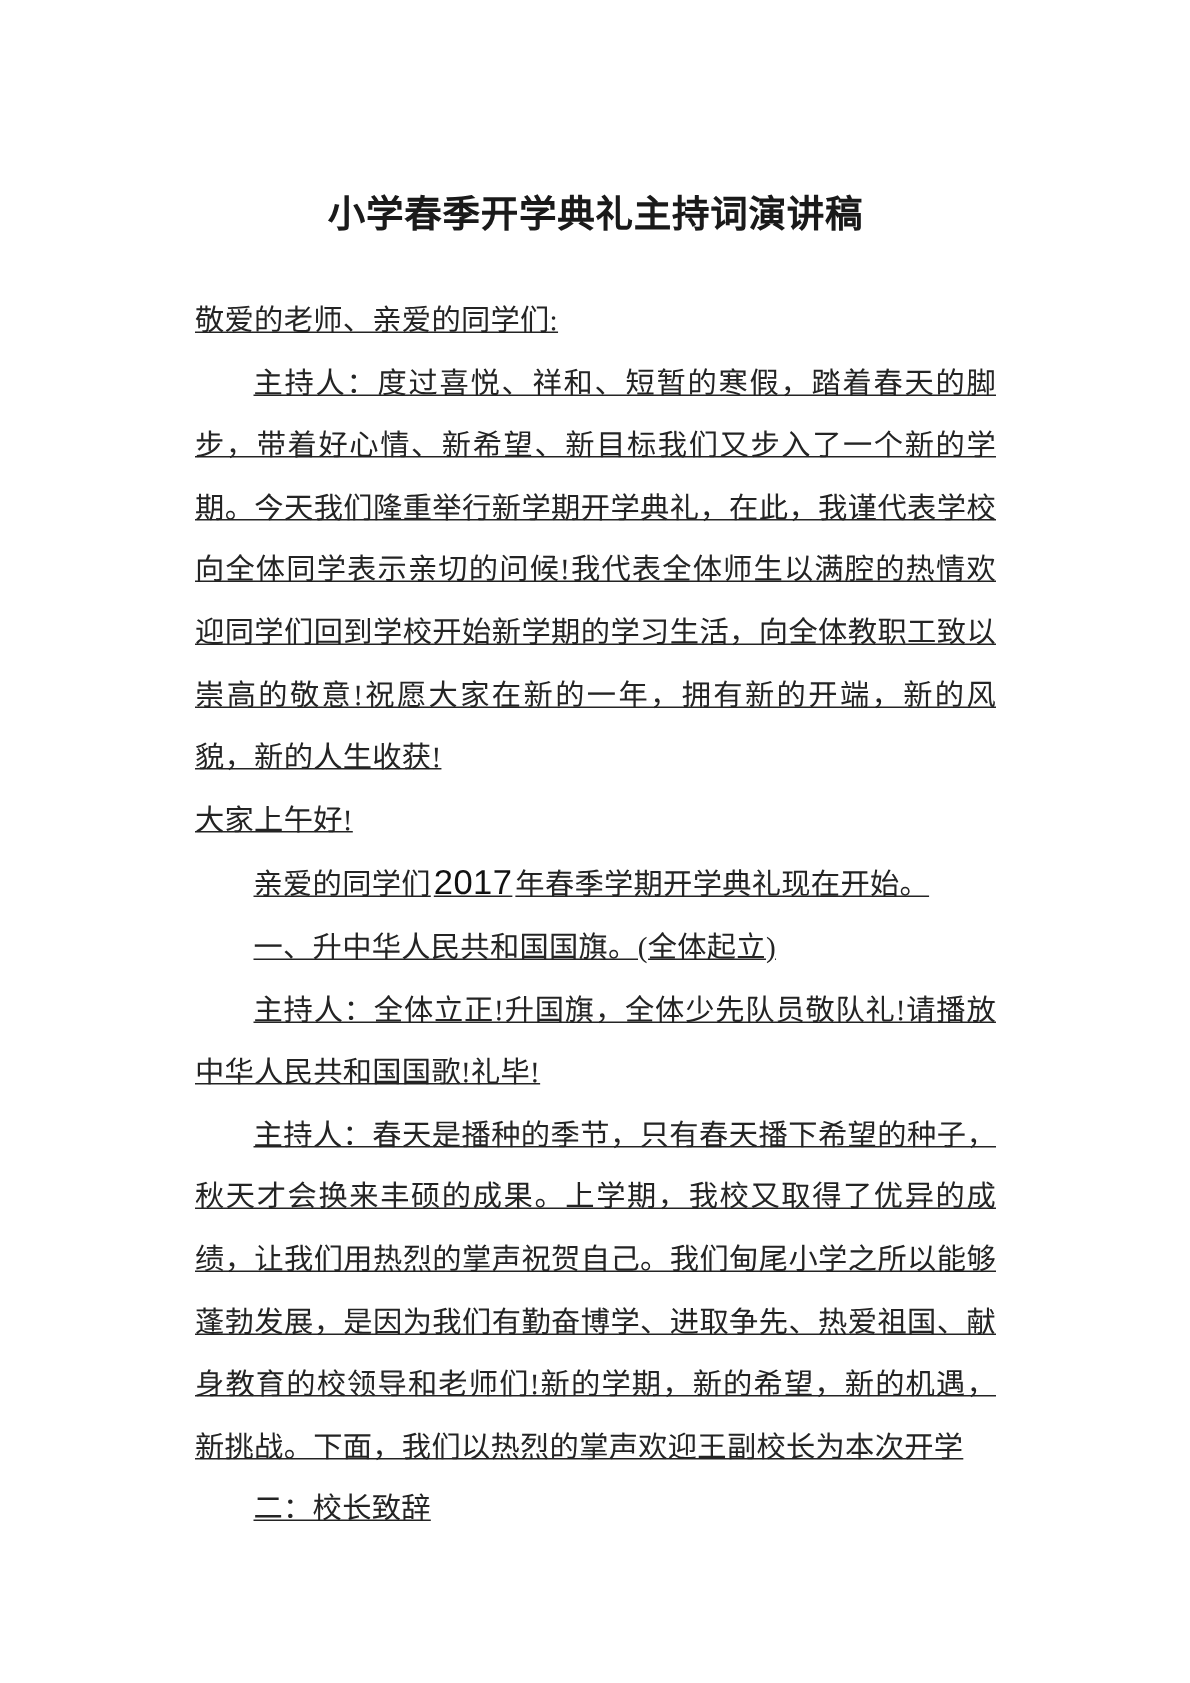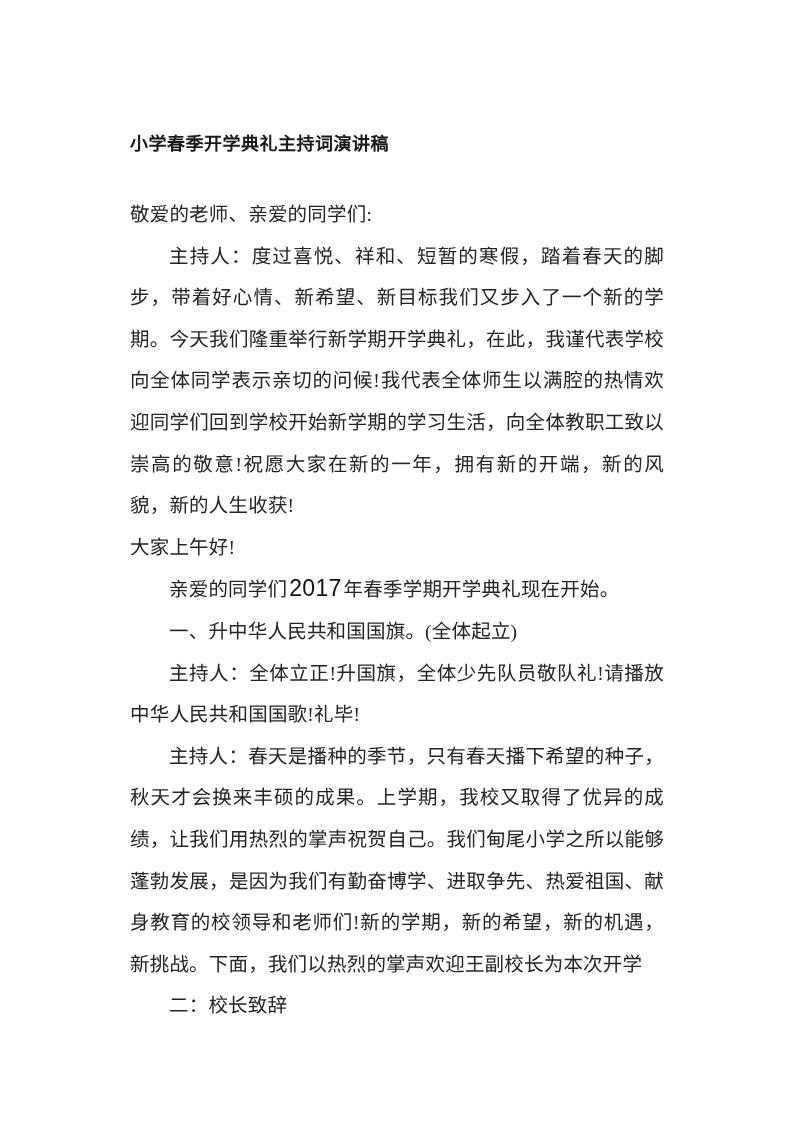--- a/index.html
+++ b/index.html
@@ -23,42 +23,43 @@
     left: 130px;
     top: 0;
     width: 534px;
   }
 
   .doc-title {
     margin: 0;
     padding: 0;
     font-family: "Liberation Serif", "DejaVu Serif", serif;
     font-weight: 700;
-    font-size: 18px;
+    font-size: 25px;
     line-height: 34px;
     color: #1a1a1a;
-    text-align: left;
+    text-align: center;
     letter-spacing: 0.5px;
     position: absolute;
     top: 127px;
     left: 0;
     width: 534px;
   }
 
   .para {
     font-family: "Liberation Serif", "DejaVu Serif", serif;
     font-size: 19.5px;
     line-height: 41.6px;
     color: #242424;
     text-align: justify;
     text-justify: inter-ideograph;
     text-align-last: left;
     margin: 0;
     letter-spacing: 0.2px;
     word-break: break-all;
+    text-decoration: underline;
   }
 
   .para.indent {
     text-indent: 2em;
   }
 
   .para-block {
     position: absolute;
     top: 194px;
     left: 0;

